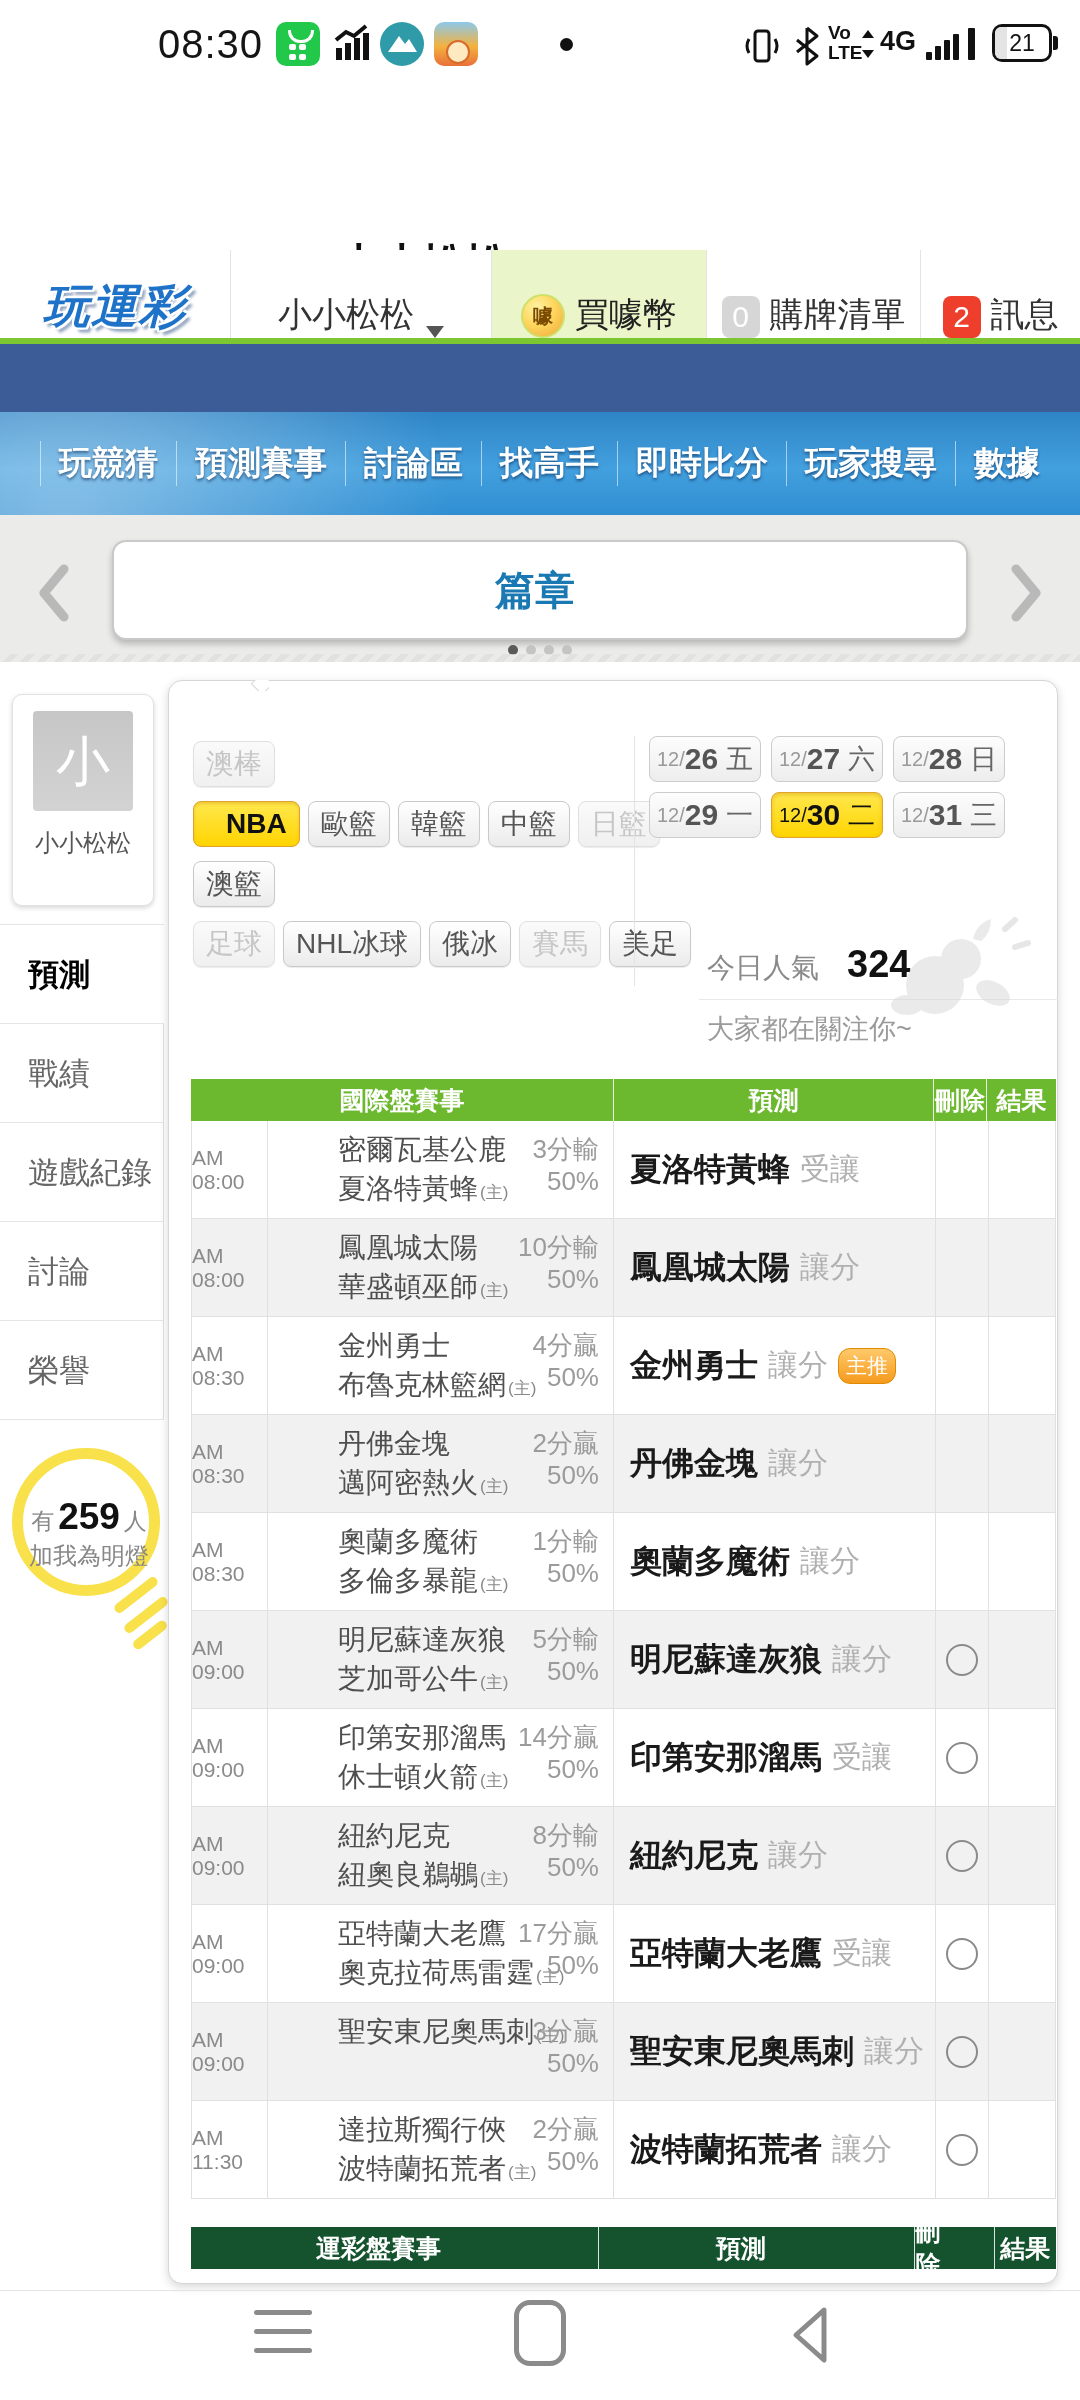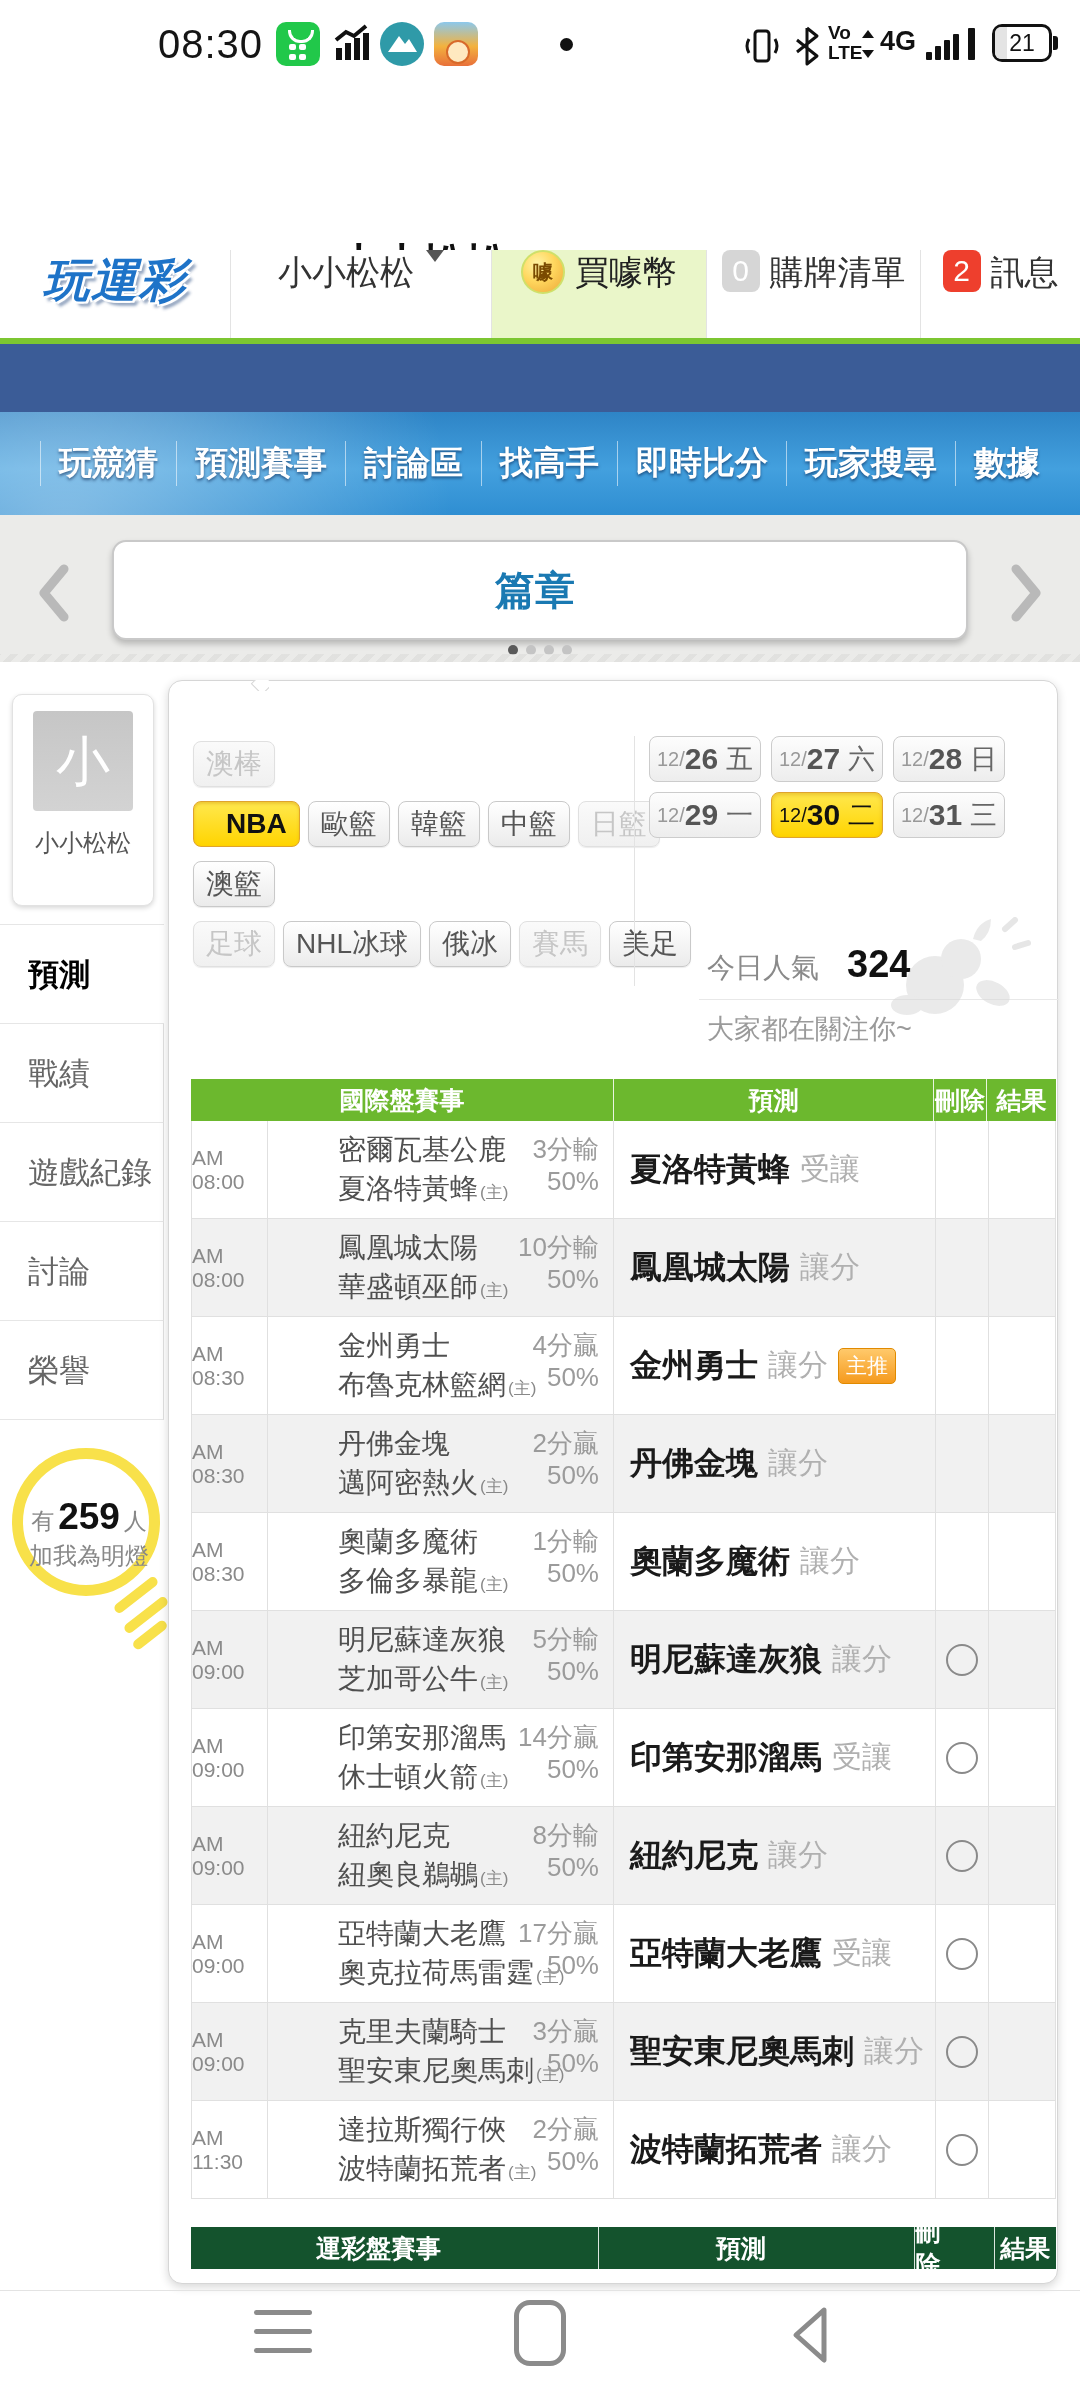--- a/index.html
+++ b/index.html
@@ -35,21 +35,21 @@
   .battery::after{content:"";position:absolute;right:-9px;top:9px;width:5px;height:14px;background:#111;border-radius:0 3px 3px 0;}
 
   
   .bheader{position:absolute;top:90px;left:0;width:1080px;height:160px;background:#fff;}
   .b-title{position:absolute;left:270px;top:146px;width:390px;text-align:center;font-size:43px;font-weight:bold;color:#101010;white-space:nowrap;}
   .b-url{position:absolute;left:270px;top:204px;width:390px;text-align:center;font-size:30px;color:#3f3f3f;}
   .hicon{position:absolute;top:164px;width:52px;height:52px;display:flex;align-items:center;justify-content:center;}
 
   
   .sheader{position:absolute;top:250px;left:0;width:1080px;height:88px;background:#fff;display:flex;}
-  .sh-cell{height:88px;display:flex;align-items:flex-start;justify-content:center;border-left:1px solid #e3e3e3;box-sizing:border-box;}
+  .sh-cell{height:88px;display:flex;align-items:flex-end;justify-content:center;border-left:1px solid #e3e3e3;box-sizing:border-box;}
   .sh-cell:first-child{border-left:none;}
   .sh-logo-c{width:230px;}
   .logo-text{font-size:46px;font-weight:900;font-style:italic;color:#1e73c8;letter-spacing:2px;
     text-shadow:-2px -2px 0 #fff,2px -2px 0 #fff,-2px 2px 0 #fff,2px 2px 0 #fff,4px 5px 3px rgba(10,50,110,.45);}
   .sh-user-c{width:261px;font-size:34px;color:#333;}
   .caret-down{width:0;height:0;border-left:9px solid transparent;border-right:9px solid transparent;border-top:12px solid #555;margin-left:12px;}
   .sh-coin-c{width:215px;background:#eaf6c9;font-size:34px;color:#222;}
   .coin{width:44px;height:44px;border-radius:50%;margin-right:10px;display:flex;align-items:center;justify-content:center;
         background:radial-gradient(circle at 35% 30%,#fff3a5,#ffd75e 45%,#eda838);border:2px solid #cfe06a;
         font-size:20px;color:#7a4a00;font-weight:bold;box-sizing:border-box;}
@@ -152,21 +152,21 @@
   .c-time{width:75px;display:flex;align-items:center;justify-content:center;font-size:21px;color:#8a8a8a;box-sizing:border-box;}
   .c-event{width:346px;position:relative;border-left:1px solid #e0e0e0;box-sizing:border-box;}
   .teams{height:100%;display:flex;flex-direction:column;justify-content:space-between;padding:10px 0 10px 70px;box-sizing:border-box;}
   .team{font-size:28px;color:#4f4f4f;white-space:nowrap;}
   .host{font-size:17px;color:#888;margin-left:2px;}
   .odds{position:absolute;right:14px;top:12px;text-align:right;color:#9b9b9b;font-size:26px;line-height:32px;}
   .c-pred{width:322px;display:flex;align-items:center;padding-left:16px;border-left:1px solid #e0e0e0;box-sizing:border-box;white-space:nowrap;}
   .pick{font-size:32px;color:#1a1a1a;font-weight:600;}
   .ptype{font-size:30px;color:#b0b0b0;margin-left:10px;}
   .badge{margin-left:10px;background:linear-gradient(#ffc96b,#f59a1d);border:1px solid #e08a00;color:#fff;
-         font-size:21px;padding:3px 7px;border-radius:5px;}
+         font-size:21px;padding:3px 7px;border-radius:12px;}
   .c-del{width:53px;display:flex;align-items:center;justify-content:center;border-left:1px solid #e0e0e0;box-sizing:border-box;}
   .c-res{width:67px;border-left:1px solid #e0e0e0;box-sizing:border-box;}
   .del-circle{width:32px;height:32px;border:2px solid #8a8a8a;border-radius:50%;background:transparent;box-sizing:border-box;}
 
   .bottom-sep{position:absolute;top:2290px;left:0;width:1080px;height:1px;background:#e3e3e3;}
 
   
   .an-menu{position:absolute;left:254px;top:2310px;width:58px;}
   .an-menu i{display:block;width:58px;height:5px;background:#8b8b8b;border-radius:3px;margin-bottom:14px;}
   .an-square{position:absolute;left:514px;top:2300px;width:52px;height:66px;border:5px solid #8b8b8b;border-radius:16px;box-sizing:border-box;}
@@ -596,21 +596,20 @@
           </div>
           <div class="c-del">
             <div class="del-circle"></div>
           </div>
           <div class="c-res"></div>
         </div>
         <div class="trow alt">
           <div class="c-time">AM 09:00</div>
           <div class="c-event">
             <div class="teams">
-              <div class="team">克里夫蘭騎士</div>
               <div class="team">聖安東尼奧馬刺<span class="host">(主)</span></div>
             </div>
             <div class="odds">
               <div class="line">3分贏</div>
               <div class="rate">50%</div>
             </div>
           </div>
           <div class="c-pred">
             <span class="pick">聖安東尼奧馬刺</span>
             <span class="ptype">讓分</span>

